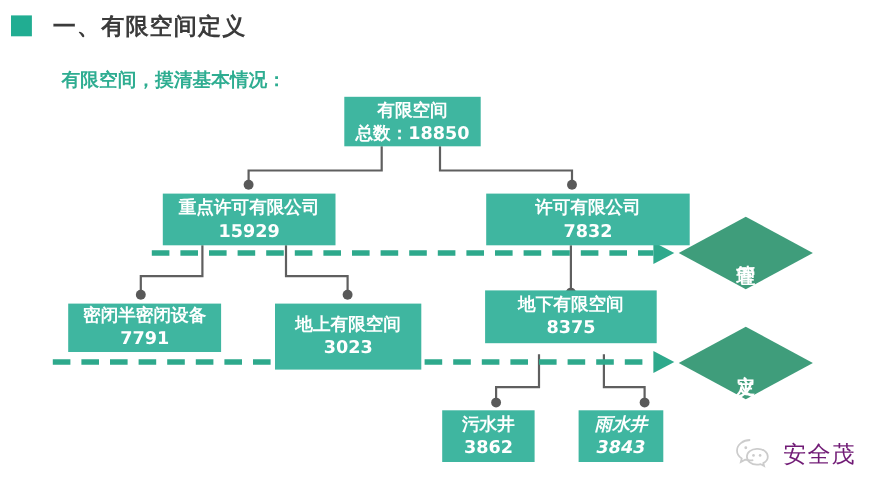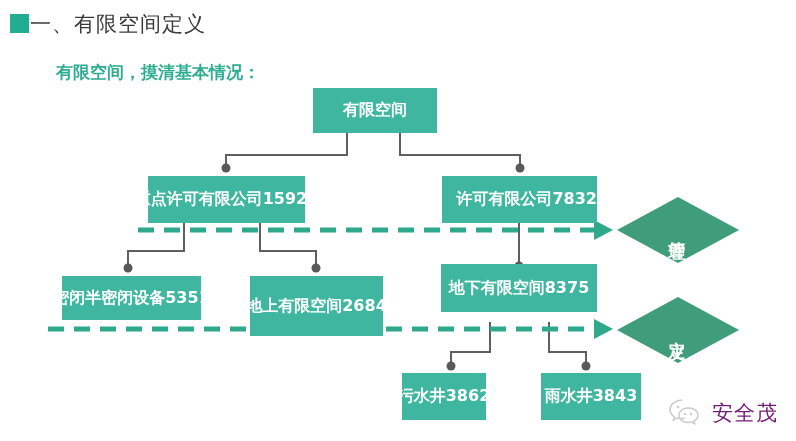--- a/index.html
+++ b/index.html
@@ -13,23 +13,23 @@
     overflow: hidden;
   }
   .title-bullet {
     position: absolute;
     left: 10px; top: 14px;
     width: 19px; height: 19px;
     background: #21ad92;
   }
   .page-title {
     position: absolute;
-    left: 30px; top: 10px;
+    left: 48px; top: 10px;
     font-size: 21px;
-    font-weight: normal;
+    font-weight: bold;
     color: #3b3b3b;
     letter-spacing: 1px;
     white-space: nowrap;
   }
   .subtitle {
     position: absolute;
     left: 56px; top: 61px;
     font-size: 17px;
     font-weight: bold;
     color: #2ead91;
@@ -40,21 +40,21 @@
     left: 0; top: 0;
     z-index: 1;
   }
   .node {
     position: absolute;
     z-index: 2;
     background: #3fb6a0;
     color: #ffffff;
     font-weight: bold;
     display: flex;
-    flex-direction: row;
+    flex-direction: column;
     align-items: center;
     justify-content: center;
     text-align: center;
     font-size: 16px;
     line-height: 1.3;
     white-space: nowrap;
   }
   .node .node-value { font-size: 16px; }
   .diamond-label {
     position: absolute;
@@ -124,53 +124,54 @@
       <polygon points="617,230 678,197 739,230 678,263"></polygon>
       <polygon points="617,330 678,297 739,330 678,363"></polygon>
     </g>
   </svg>
 
   <div class="diamond-label" style="left:678px; top:230px;">管理</div>
   <div class="diamond-label" style="left:678px; top:330px;">定义</div>
 
   <div class="node" style="left:313px; top:88px; width:124px; height:45px;">
     <span class="node-label">有限空间</span>
+    <span class="node-value">总数：18850</span>
   </div>
 
   <div class="node" style="left:148px; top:176px; width:157px; height:47px;">
     <span class="node-label">重点许可有限公司</span>
     <span class="node-value">15929</span>
   </div>
 
-  <div class="node" style="left:442px; top:176px; width:155px; height:47px;justify-content:flex-end;">
+  <div class="node" style="left:442px; top:176px; width:185px; height:47px;">
     <span class="node-label">许可有限公司</span>
     <span class="node-value">7832</span>
   </div>
 
   <div class="node" style="left:62px; top:276px; width:139px; height:44px;">
     <span class="node-label">密闭半密闭设备</span>
-    <span class="node-value">5351</span>
+    <span class="node-value">7791</span>
   </div>
 
   <div class="node" style="left:250px; top:276px; width:133px; height:60px;">
     <span class="node-label">地上有限空间</span>
-    <span class="node-value">2684</span>
+    <span class="node-value">3023</span>
   </div>
 
   <div class="node" style="left:441px; top:264px; width:156px; height:48px;">
     <span class="node-label">地下有限空间</span>
     <span class="node-value">8375</span>
   </div>
 
   <div class="node" style="left:402px; top:373px; width:84px; height:47px;">
     <span class="node-label">污水井</span>
     <span class="node-value">3862</span>
   </div>
 
-  <div class="node" style="left:541px; top:373px; width:100px; height:47px;">
+  <div class="node" style="left:526px; top:373px; width:77px; height:47px;font-style:italic;">
     <span class="node-label">雨水井</span>
     <span class="node-value">3843</span>
   </div>
 
   <div class="watermark">
     <svg width="40" height="32" viewBox="0 0 40 32">
       <g fill="none" stroke="#cccccc" stroke-width="1.6">
         <path d="M16 3 C9.4 3 4 7.3 4 12.6 c0 3 1.7 5.6 4.3 7.3 L7.5 23 l3.8-2.1 c1.4 0.4 3 0.7 4.7 0.7 1 0 1.9-0.1 2.8-0.3"></path>
         <path d="M22 11 c-5 0-9 3.2-9 7.2 0 4 4 7.2 9 7.2 1.2 0 2.4-0.2 3.4-0.5l3.2 1.7-0.7-2.6c2.5-1.3 4.1-3.4 4.1-5.8 0-4-4-7.2-9-7.2z"></path>
       </g>

